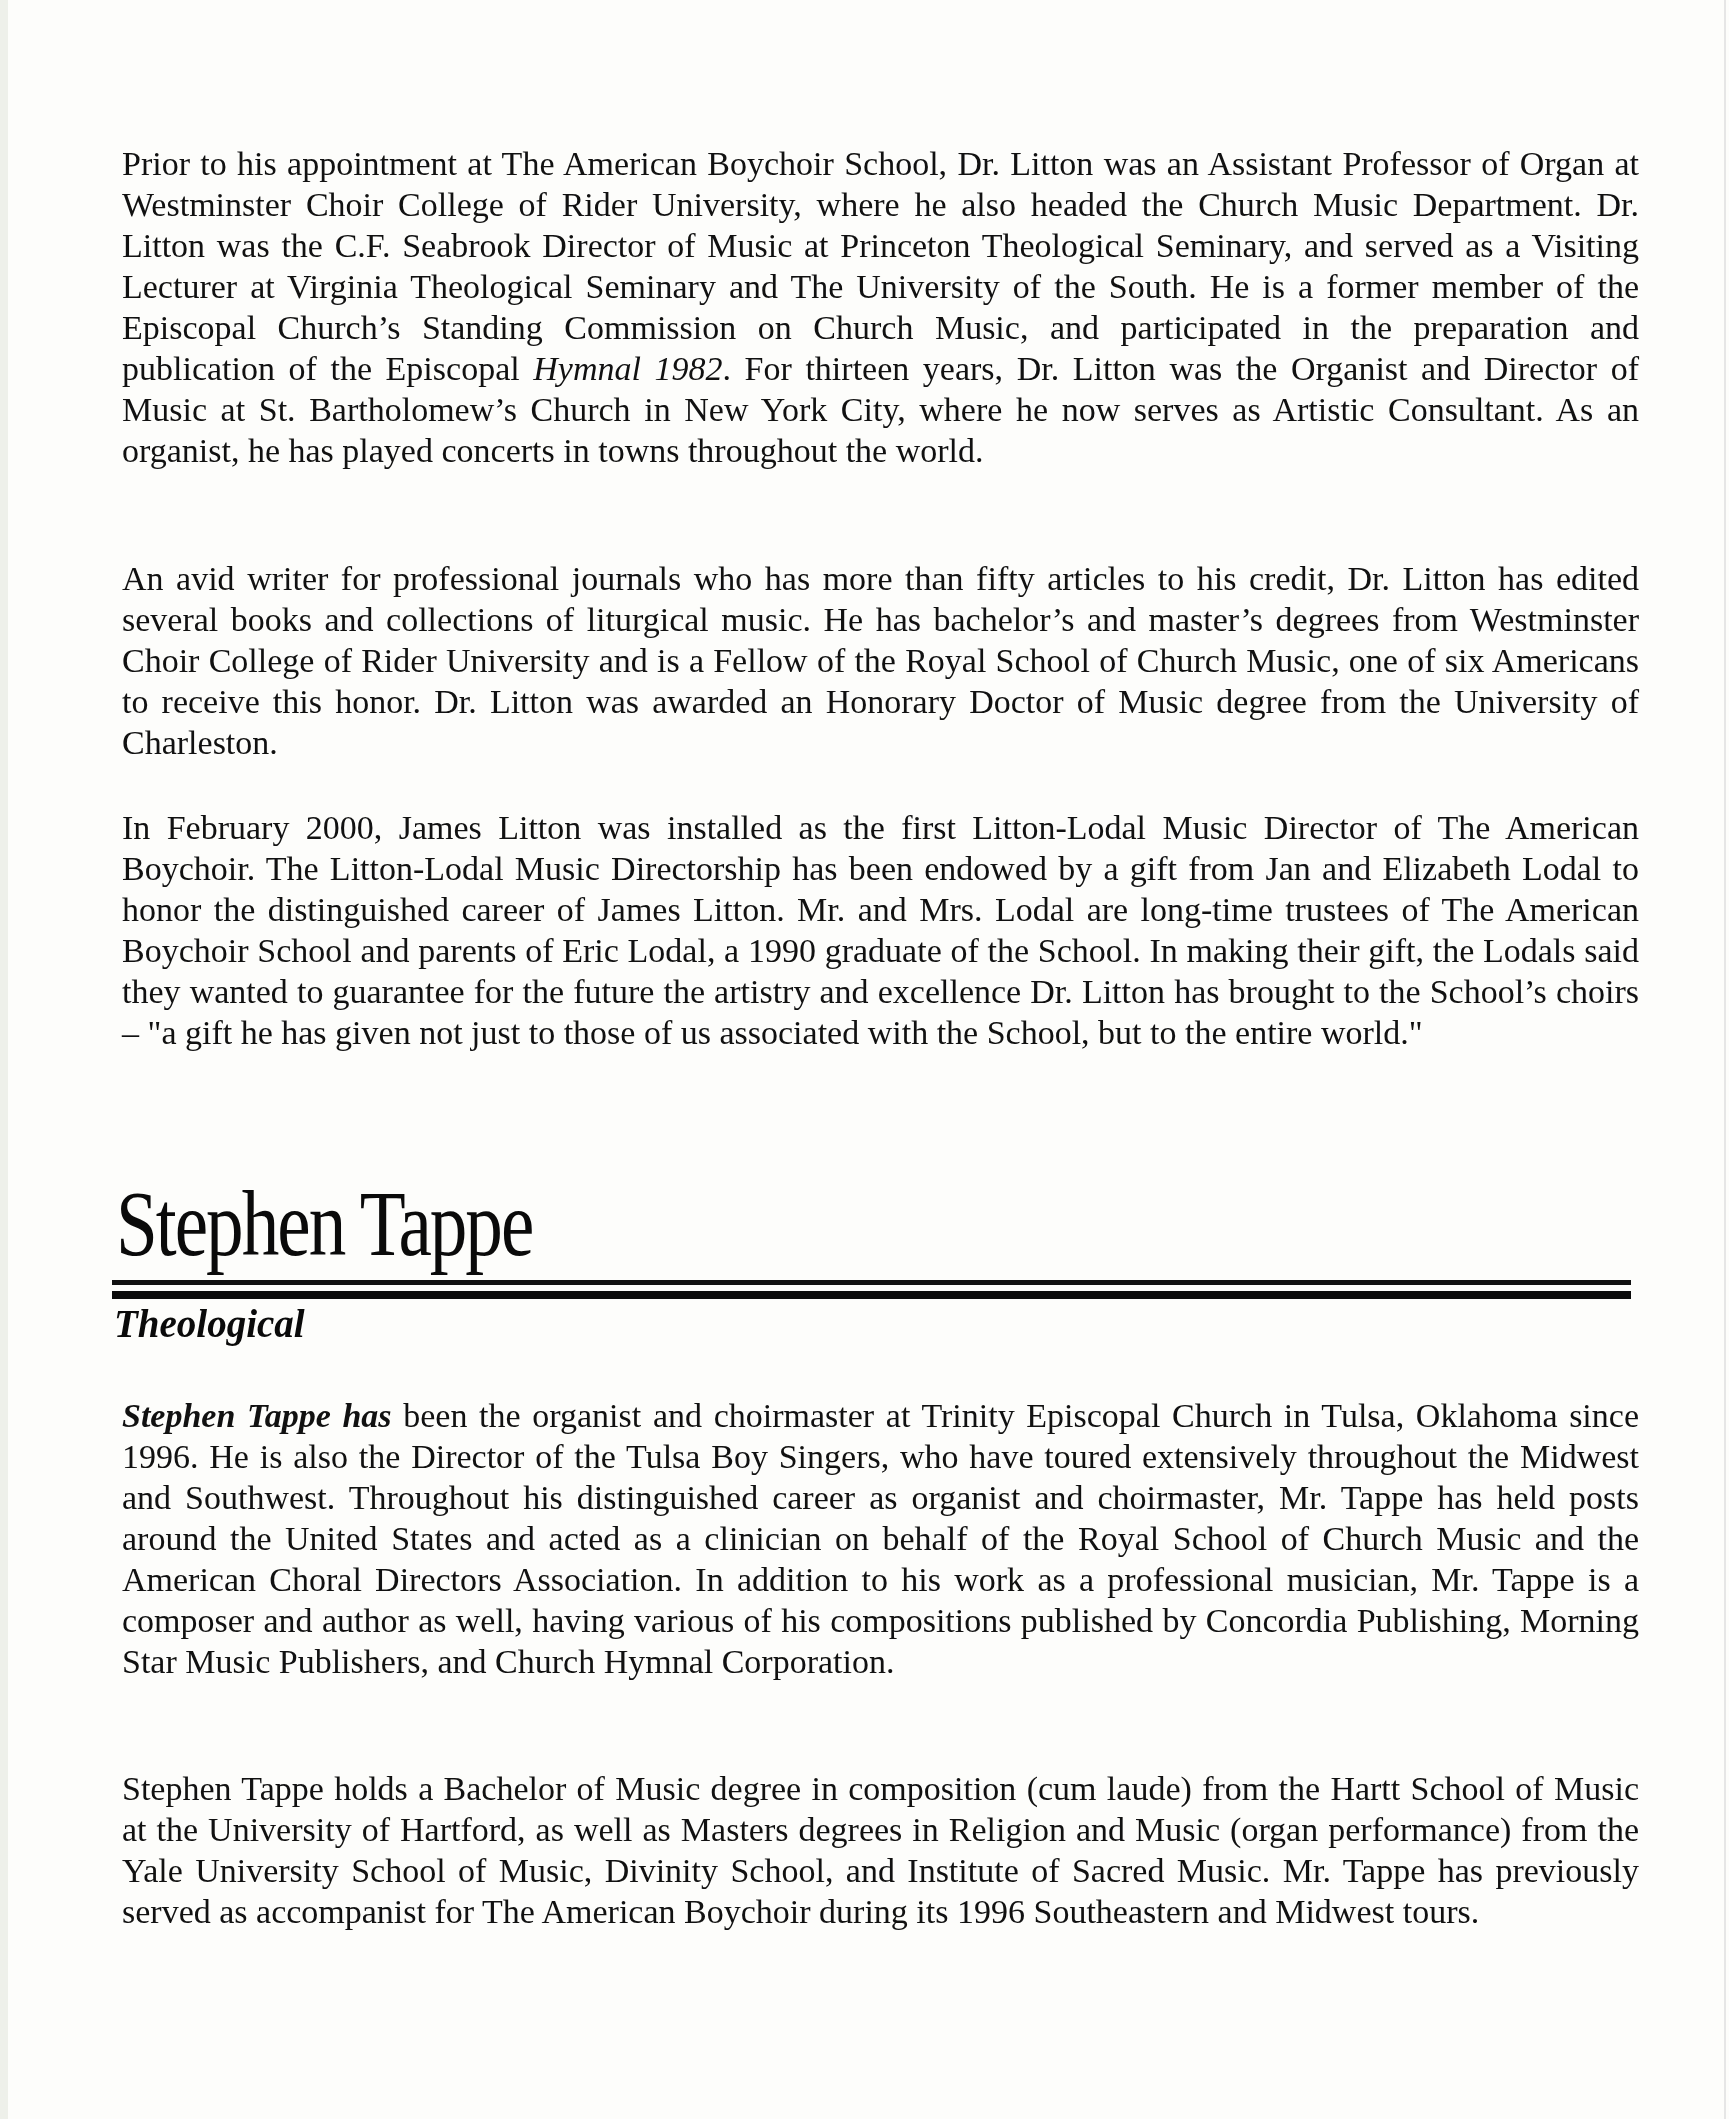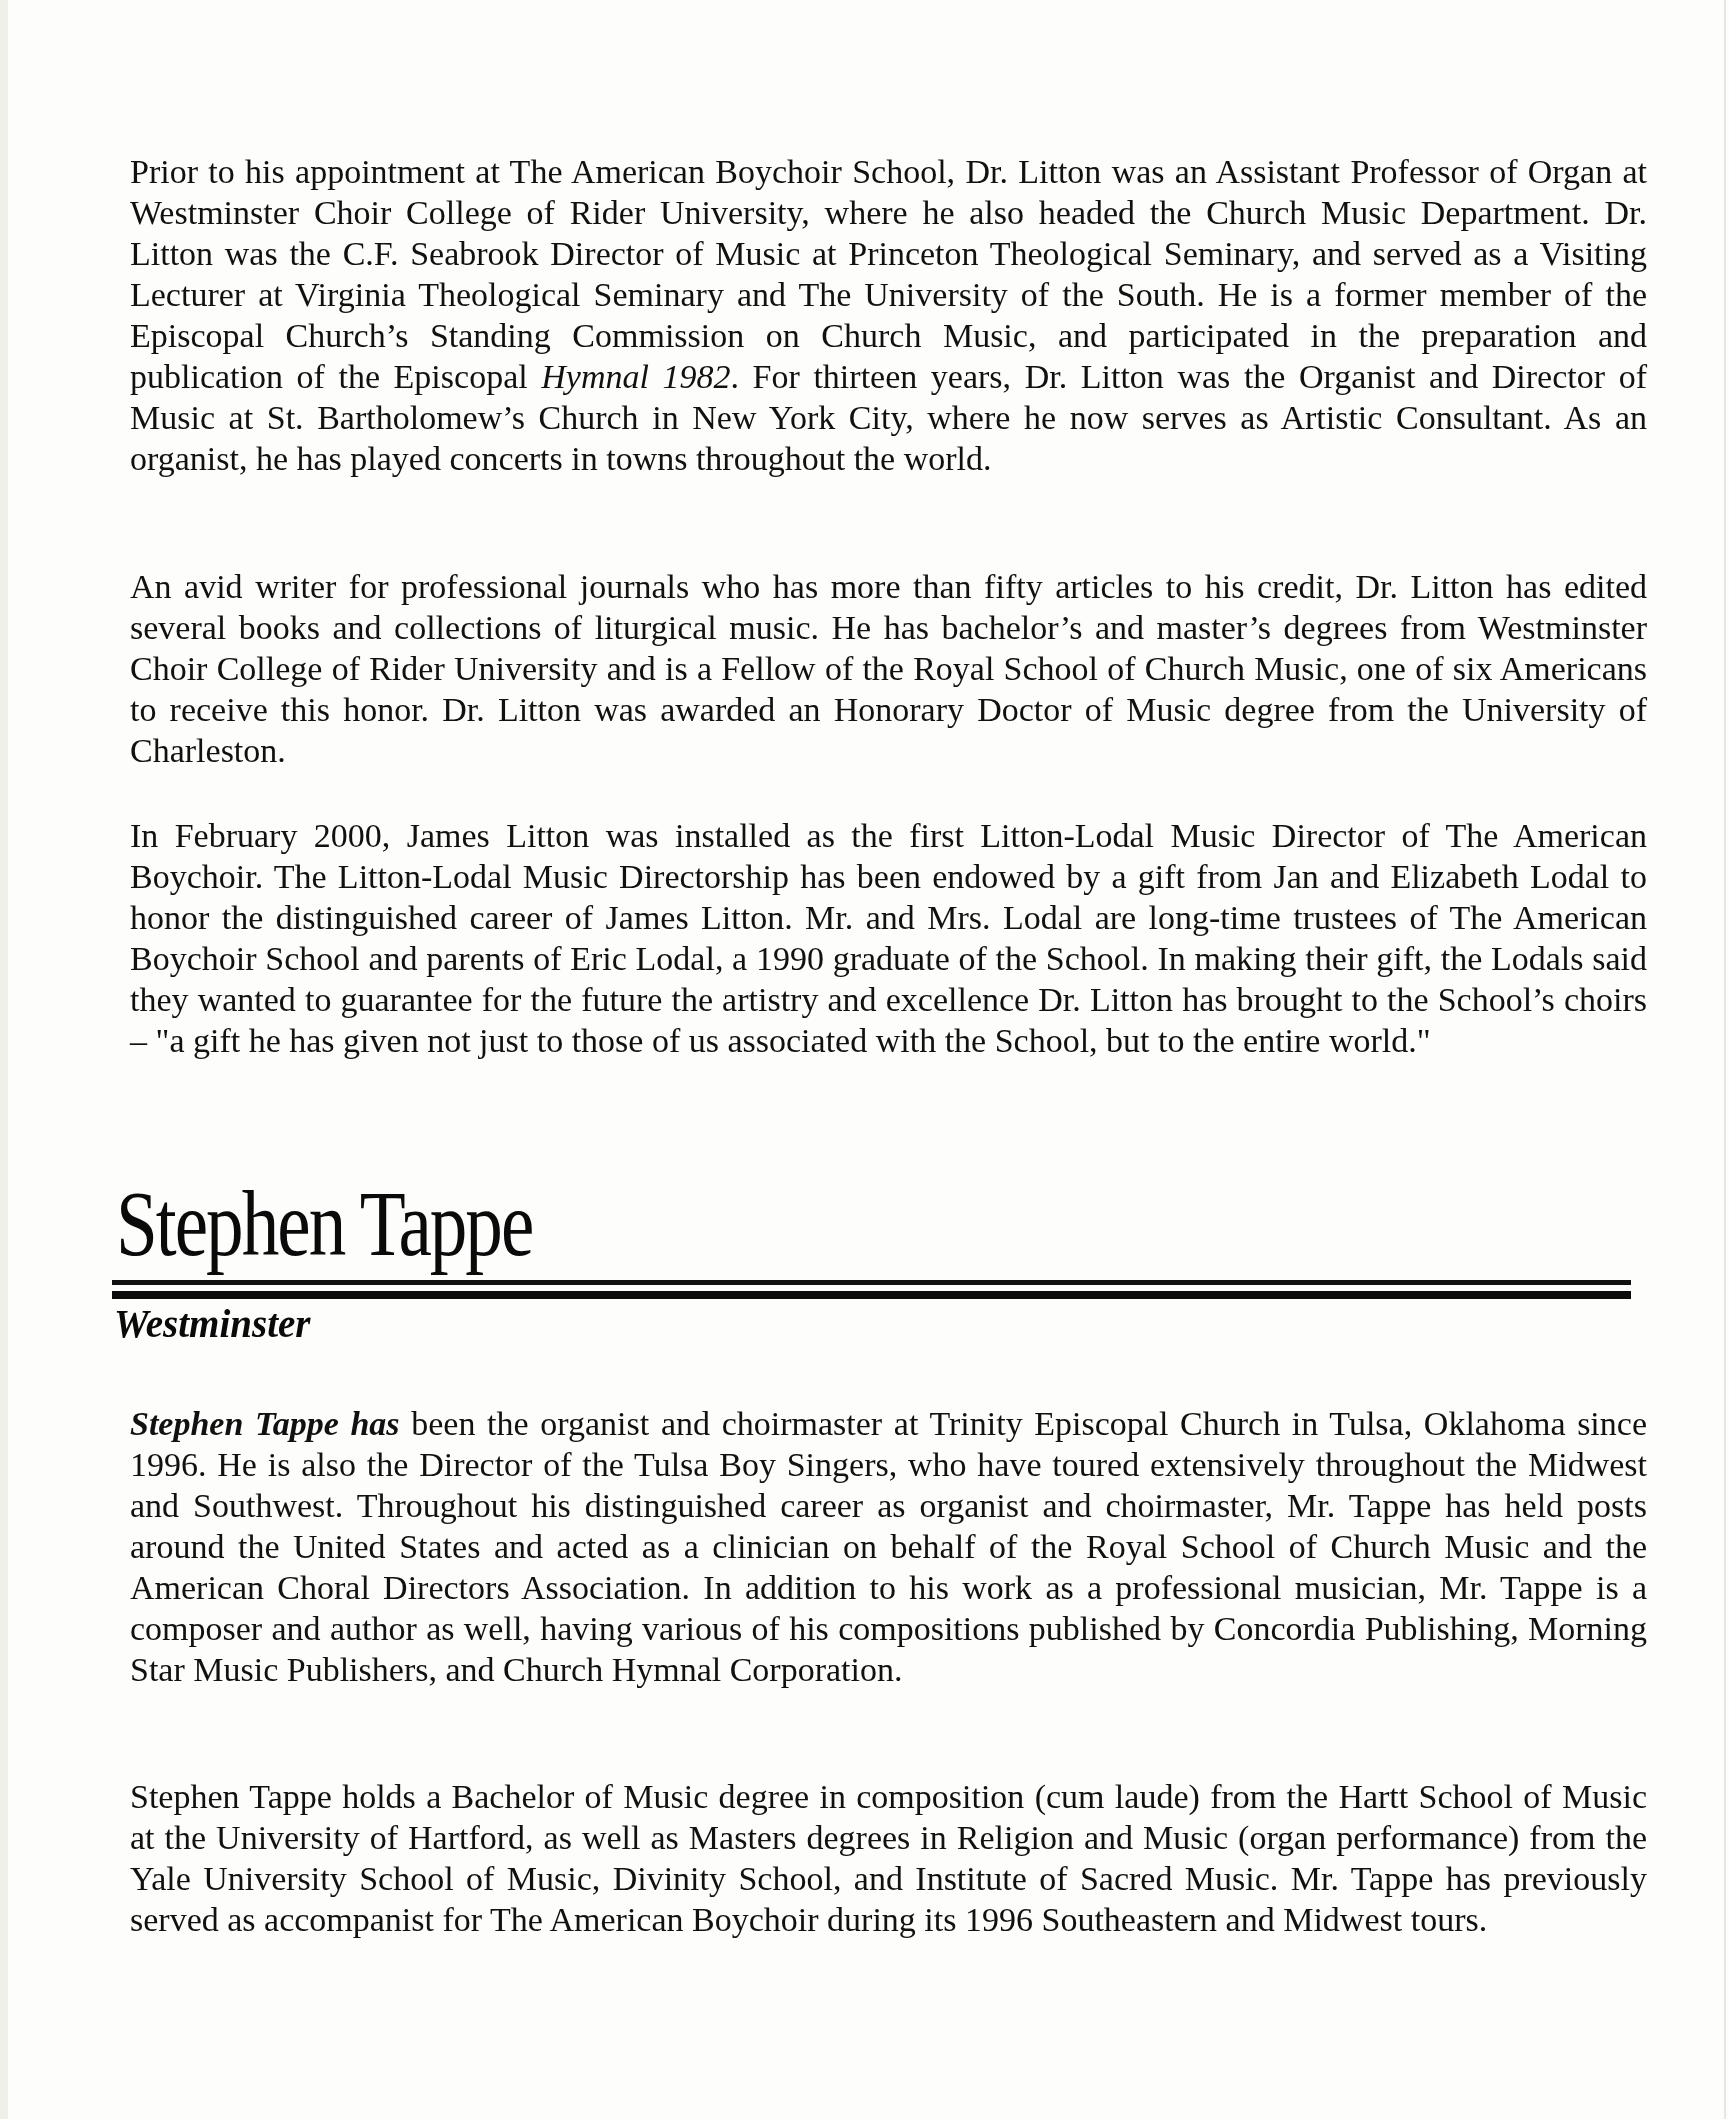--- a/index.html
+++ b/index.html
@@ -9,21 +9,21 @@
     font-family: "Liberation Serif", "DejaVu Serif", serif;
     color: #111;
   }
   .left-edge { position: absolute; left: 0; top: 0; width: 7.6px; height: 2120px; background: #eef0ea; }
   .right-edge { position: absolute; left: 1724px; top: 0; width: 1.7px; height: 2120px; background: #e6e6e6; }
   .para {
     position: absolute; left: 114px; width: 1517px;
     font-size: 34px; line-height: 41px;
     text-align: justify; text-align-last: left;
     word-spacing: 0px; letter-spacing: 0px;
-    margin: 16px;
+    margin: 8px;
   }
   .para em { font-style: italic; }
   .para strong { font-weight: bold; font-style: italic; }
   .heading {
     position: absolute; left: 116px; top: 1173px;
     font-family: "Liberation Serif", "DejaVu Serif", serif;
     font-size: 94px; line-height: 101px; font-weight: normal;
     letter-spacing: -2.5px; transform: scaleX(0.80); transform-origin: left top;
     margin: 0; color: #0a0a0a;
   }
@@ -43,18 +43,18 @@
 
 <p class="para" style="top:135px;"><span>Prior to his appointment at The American Boychoir School, Dr. Litton was an Assistant Professor of Organ at Westminster Choir College of Rider University, where he also headed the Church Music Department.  Dr. Litton was the C.F. Seabrook Director of Music at Princeton Theological Seminary, and served as a Visiting Lecturer at Virginia Theological Seminary and The University of the South.  He is a former member of the Episcopal Church’s Standing Commission on Church Music, and participated in the preparation and publication of the Episcopal </span><em>Hymnal 1982</em><span>.  For thirteen years, Dr. Litton was the Organist and Director of Music at St. Bartholomew’s Church in New York City, where he now serves as Artistic Consultant.  As an organist, he has played concerts in towns throughout the world.</span></p>
 
 <p class="para" style="top:550px;">An avid writer for professional journals who has more than fifty articles to his credit, Dr. Litton has edited several books and collections of liturgical music.  He has bachelor’s and master’s degrees from Westminster Choir College of Rider University and is a Fellow of the Royal School of Church Music, one of six Americans to receive this honor. Dr. Litton was awarded an Honorary Doctor of Music degree from the University of Charleston.</p>
 
 <p class="para" style="top:799px;">In February 2000, James Litton was installed as the first Litton-Lodal Music Director of The American Boychoir.  The Litton-Lodal Music Directorship has been endowed by a gift from Jan and Elizabeth Lodal to honor the distinguished career of James Litton.  Mr. and Mrs. Lodal are long-time trustees of The American Boychoir School and parents of Eric Lodal, a 1990 graduate of the School.  In making their gift, the Lodals said they wanted to guarantee for the future the artistry and excellence Dr. Litton has brought to the School’s choirs – "a gift he has given not just to those of us associated with the School, but to the entire world."</p>
 
 <h2 class="heading">Stephen Tappe</h2>
 <div class="rule-thin"></div>
 <div class="rule-thick"></div>
-<h3 class="subtitle">Westminster</h3>
+<h3 class="subtitle">Theological</h3>
 
 <p class="para" style="top:1387px;"><strong>Stephen Tappe has</strong><span> been the organist and choirmaster at Trinity Episcopal Church in Tulsa, Oklahoma since 1996.  He is also the Director of the Tulsa Boy Singers, who have toured extensively throughout the Midwest and Southwest.  Throughout his distinguished career as organist and choirmaster, Mr. Tappe has held posts around the United States and acted as a clinician on behalf of the Royal School of Church Music and the American Choral Directors Association.  In addition to his work as a professional musician, Mr. Tappe is a composer and author as well, having various of his compositions published by Concordia Publishing, Morning Star Music Publishers, and Church Hymnal Corporation.</span></p>
 
 <p class="para" style="top:1760px;">Stephen Tappe holds a Bachelor of Music degree in composition (cum laude) from the Hartt School of Music at the University of Hartford, as well as Masters degrees in Religion and Music (organ performance) from the Yale University School of Music, Divinity School, and Institute of Sacred Music.  Mr. Tappe has previously served as accompanist for The American Boychoir during its 1996 Southeastern and Midwest tours.</p>
 
 
 </body></html>

